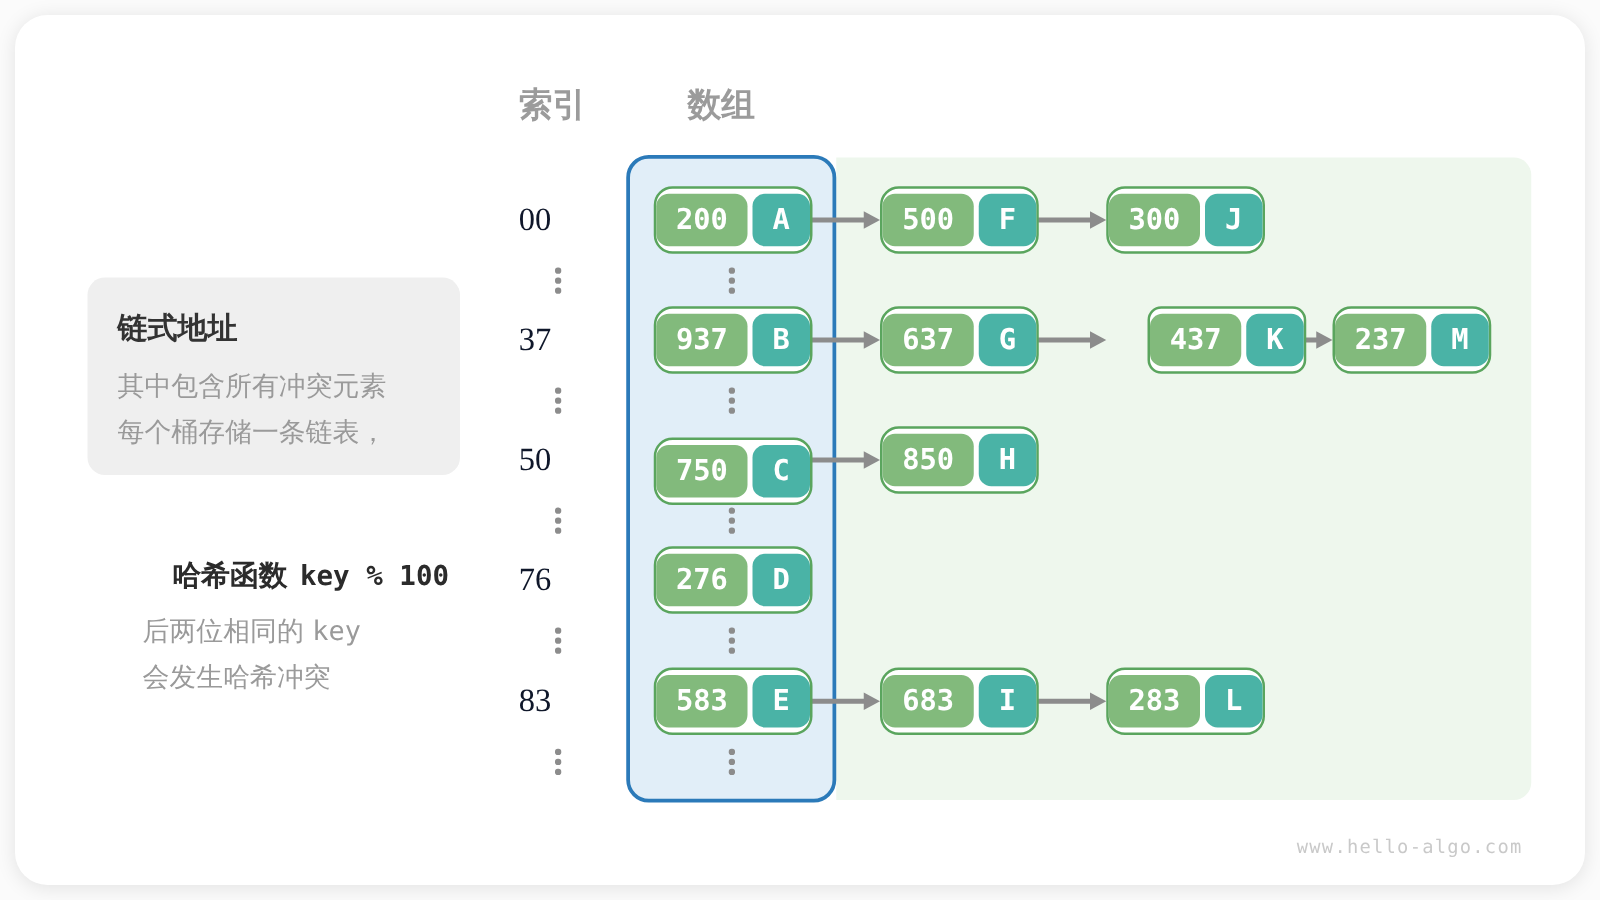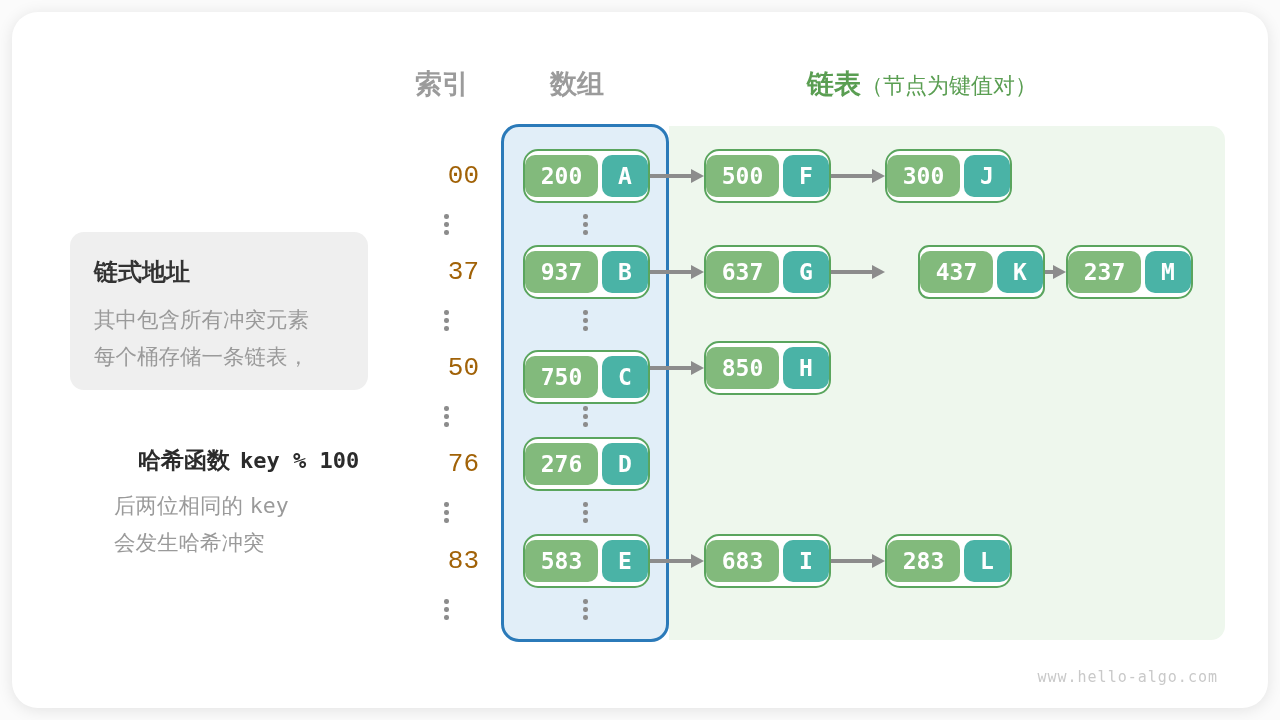--- a/index.html
+++ b/index.html
@@ -41,29 +41,29 @@
   .node .val { width:53px; background:var(--value-teal,#4ab3a6); }
   
   .arrow { position:absolute; height:4px; background:var(--arrow-gray,#8c8c8c); z-index:2; }
   .arrow::after {
     content:""; position:absolute; right:-12px; top:-5.5px;
     border-left:13px solid var(--arrow-gray,#8c8c8c);
     border-top:7.5px solid transparent; border-bottom:7.5px solid transparent;
   }
   
   .idx {
-    position:absolute; left:403px; width:64px; height:54px; line-height:54px; text-align:right;
-    font-family:Liberation Mono, monospace; font-size:26px; color:#a16207; z-index:3;
+    position:absolute; left:403px; width:64px; height:54px; line-height:54px; text-align:left;
+    font-family:Liberation Serif, serif; font-size:26px; color:#0f172a; z-index:3;
   }
   .dots { position:absolute; display:flex; flex-direction:column; gap:3.5px; z-index:3; }
   .dots i { width:4.5px; height:4.5px; border-radius:50%; background:#8c8c8c; }
   
   #info-box {
     position:absolute; left:58px; top:210px; width:298px; height:158px;
-    background:#efefef; border-radius:14px; padding:24px 24px;margin-top:10px;
+    background:#efefef; border-radius:14px; padding:24px 24px;
   }
   #info-box .title { font-size:24px; font-weight:bold; color:#333333; margin-bottom:13px; }
   #info-box .line { font-size:21.5px; color:#9a9a9a; line-height:37px; white-space:nowrap; }
   #hash-note { position:absolute; left:82px; top:433px; white-space:nowrap; }
   #hash-note .t1 { font-size:23px; font-weight:bold; color:#2b2b2b;margin-left:44px; }
   #hash-note .t2 { font-size:22px; font-weight:bold; color:#2b2b2b; font-family:"DejaVu Sans Mono","Liberation Mono",monospace; margin-left:10px; }
   #hash-gray { position:absolute; left:82px; top:475px; font-size:21.5px; color:#9a9a9a; line-height:37px; white-space:nowrap;margin-left:20px; }
   #hash-gray .mono { font-family:"DejaVu Sans Mono","Liberation Mono",monospace; }
   
   #watermark {
@@ -72,23 +72,20 @@
   }
 </style>
 </head>
 <body>
 
 <div id="stage">
   <div id="card">
 
     <div id="hdr-index" class="col-header">索引</div>
     <div id="hdr-array" class="col-header">数组</div>
-    <div id="hdr-list" class="col-header">
-      <span>链表</span><span class="note">（节点为键值对）</span>
-    </div>
 
     <div id="list-region"></div>
     <div id="array-region"></div>
 
     <div id="rows">
         <div class="idx" style="top: 137px;">00</div>
         <div class="node" style="left: 511px; top: 137px;">
           <span class="key">200</span>
           <span class="val">A</span>
         </div>

